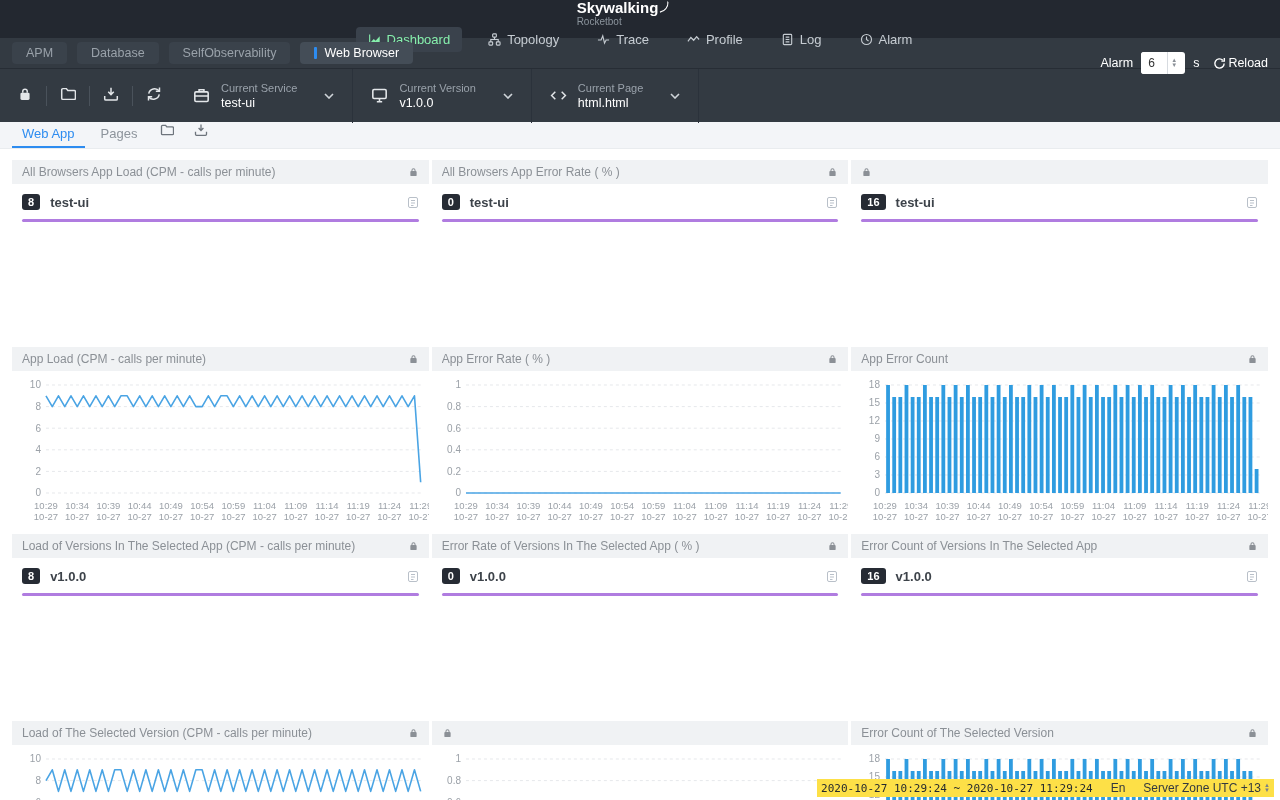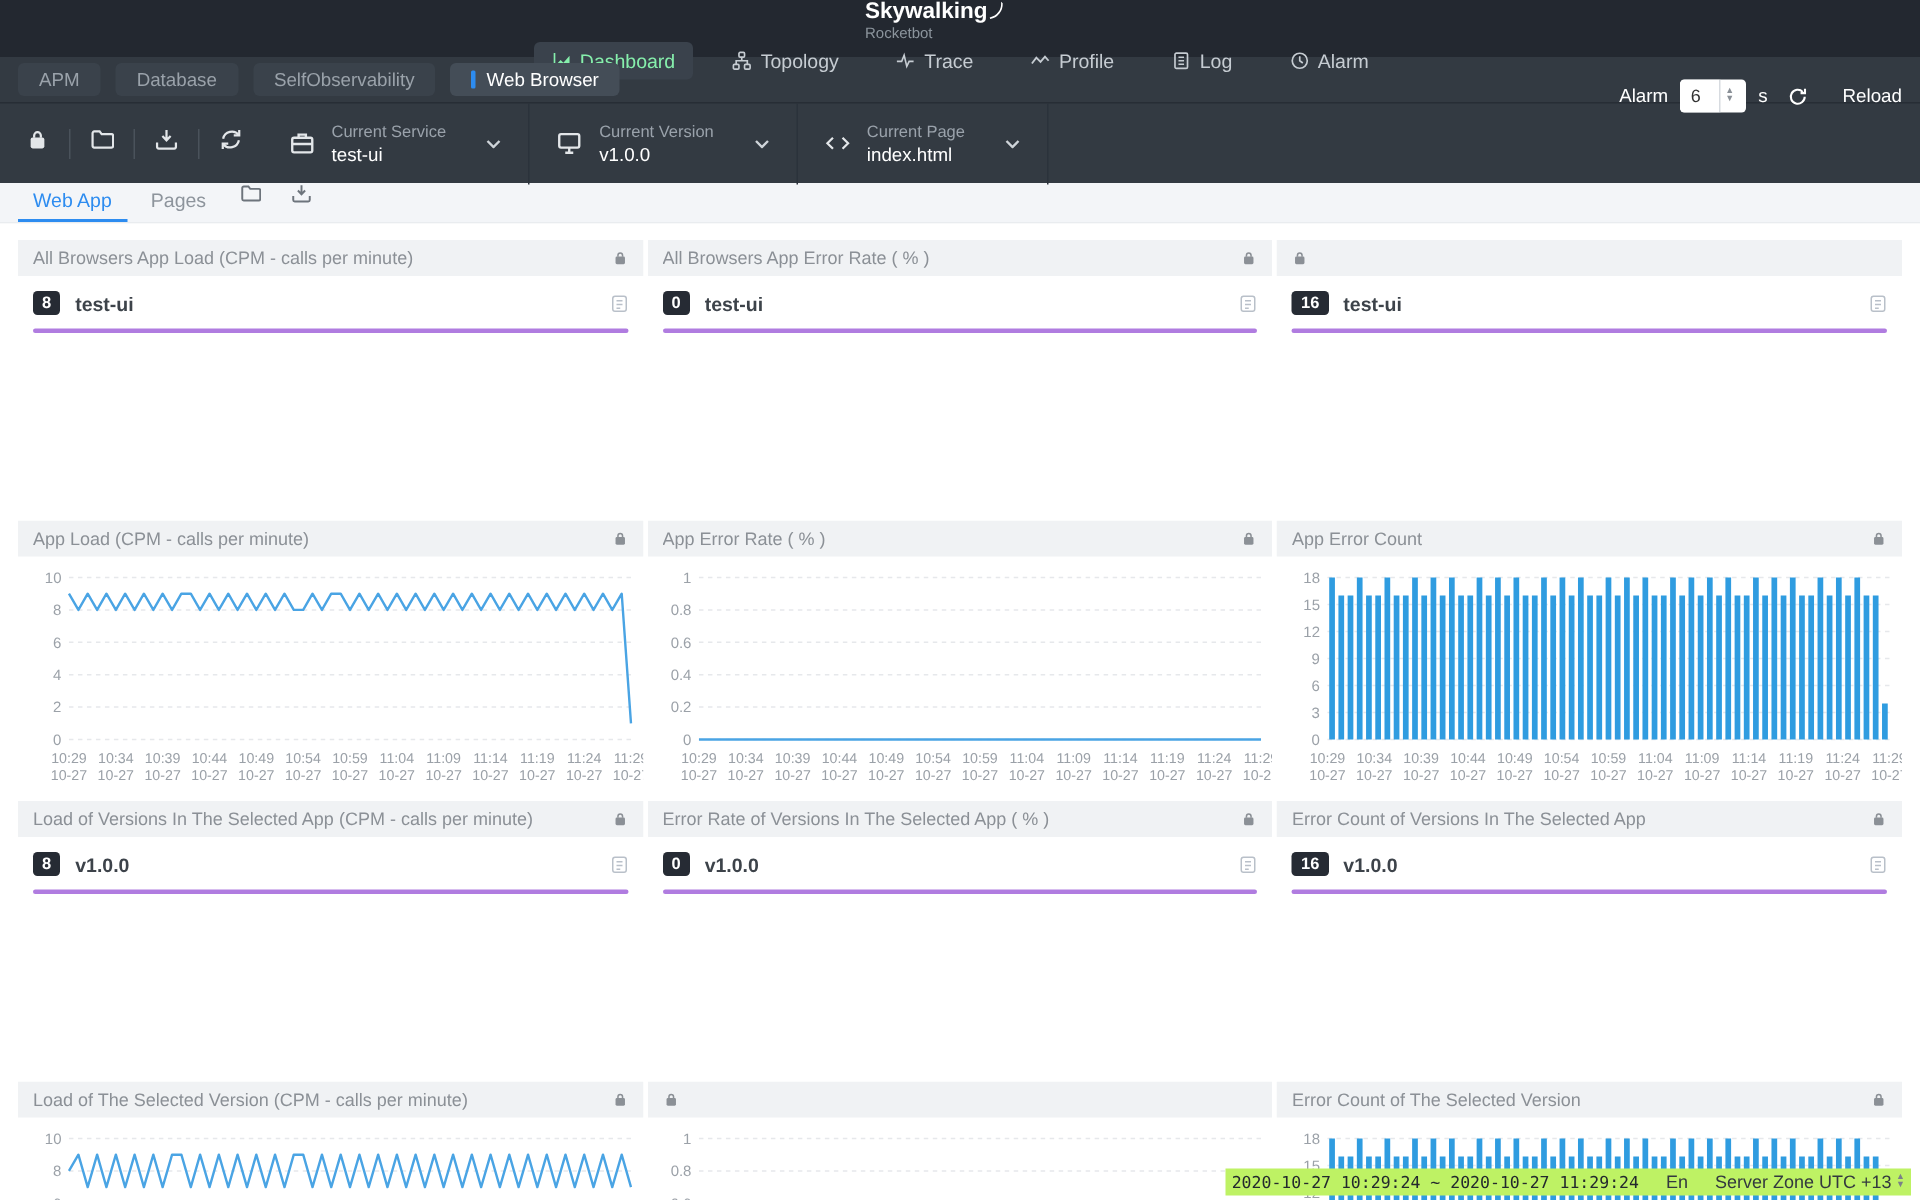--- a/index.html
+++ b/index.html
@@ -12,21 +12,21 @@
   .logo-main { color: #fff; font-weight: bold; font-size: 15px; display: flex; align-items: flex-start; gap: 1px; line-height: 15px; }
   .logo-sub { color: #8b949c; font-size: 10px; margin-top: 1px; }
   .main-nav { display: flex; align-items: center; gap: 14px; }
   .nav-item { display: flex; align-items: center; gap: 6px; color: #c6ccd2; font-size: 13px; padding: 5px 12px; border-radius: 4px; cursor: pointer; }
   .nav-item.active { background: #3a424c; color: #86efac; }
   .icon-s svg { width: 13px; height: 13px; display: block; }
   .topbar-right { margin-left: auto; display: flex; align-items: center; gap: 8px; color: #fff; font-size: 12.5px; }
   .auto-input { display: flex; background: #fff; border-radius: 3px; overflow: hidden; height: 22px; width: 44px; }
   .auto-input input { border: 0; outline: 0; width: 26px; padding-left: 7px; font-size: 12px; color: #333; font-family: "Liberation Sans", sans-serif; }
   .spinner { display: flex; flex-direction: column; justify-content: center; border-left: 1px solid #d7dbe0; padding: 0 3px; color: #8a9097; font-size: 6px; line-height: 5px; cursor: pointer; }
-  .reload-wrap { display: flex; align-items: center; gap: 23px; margin-left: 6px; cursor: pointer; }
+  .reload-wrap { display: flex; align-items: center; gap: 2px; margin-left: 6px; cursor: pointer; }
   .reload-wrap svg { width: 13px; height: 13px; }
 
   
   .subbar { height: 30px; background: #333a42; display: flex; align-items: center; padding: 0 12px; gap: 10px; }
   .subtab { background: #3a424b; color: #9aa2aa; font-size: 12.5px; padding: 4px 14px; border-radius: 4px; display: flex; align-items: center; gap: 7px; cursor: pointer; }
   .subtab.active { background: #444d57; color: #fff; }
   .subtab-bar { width: 3px; height: 12px; background: #2d8cf0; border-radius: 1px; }
 
   
   .toolbar { height: 54px; background: #333a42; border-top: 1px solid #272d35; display: flex; align-items: center; padding: 0 4px; }
@@ -61,21 +61,21 @@
   .list-row { display: flex; align-items: center; gap: 10px; }
   .badge { background: #262b34; color: #fff; font-size: 11px; font-weight: bold; padding: 2px 6px; border-radius: 3px; min-width: 10px; text-align: center; }
   .item-label { color: #3d434a; font-size: 13px; font-weight: bold; flex: 1; }
   .copy-icon { color: #b9c0c9; display: flex; cursor: pointer; }
   .copy-icon svg { width: 12px; height: 13px; }
   .purple-bar { height: 3px; background: #b07ce0; border-radius: 2px; margin-top: 9px; }
   .chart-svg { display: block; width: 100%; height: 158px; }
   .chart-svg text { font-family: "Liberation Sans", sans-serif; }
 
   
-  .footer { position: absolute; right: 6px; bottom: 3px; display: flex; align-items: center; gap: 18px; background: #bef264; padding: 2px 4px; z-index: 10; }
+  .footer { position: absolute; right: 6px; bottom: 3px; display: flex; align-items: center; gap: 18px; background: #fde047; padding: 2px 4px; z-index: 10; }
   .range { font-family: "DejaVu Sans Mono", monospace; font-size: 11px; color: #24292e; cursor: pointer; }
   .lang { font-size: 12px; color: #33393f; cursor: pointer; text-align: center; }
   .zone { font-size: 12px; color: #33393f; display: flex; align-items: center; gap: 3px; }
   .zone-spinner { display: flex; flex-direction: column; font-size: 6px; line-height: 5px; color: #7a8088; cursor: pointer; }
 </style>
 </head>
 <body>
 
 <div class="topbar">
   <div class="logo">
@@ -244,21 +244,21 @@
     </div>
     <span class="group-div"></span>
     <div class="selector">
       <span class="selector-icon">
         <svg viewBox="0 0 16 14" fill="none" stroke="currentColor" stroke-width="1.4">
           <path d="M5 3.5 1.5 7 5 10.5M11 3.5 14.5 7 11 10.5"></path>
         </svg>
       </span>
       <div class="selector-labels">
         <div class="selector-label">Current Page</div>
-        <div class="selector-value">index.html</div>
+        <div class="selector-value">html.html</div>
       </div>
       <span class="chevron">
         <svg viewBox="0 0 10 6" fill="none" stroke="currentColor" stroke-width="1.6">
           <path d="M1 1l4 4 4-4"></path>
         </svg>
       </span>
     </div>
     <span class="group-div"></span>
   </div>
 

